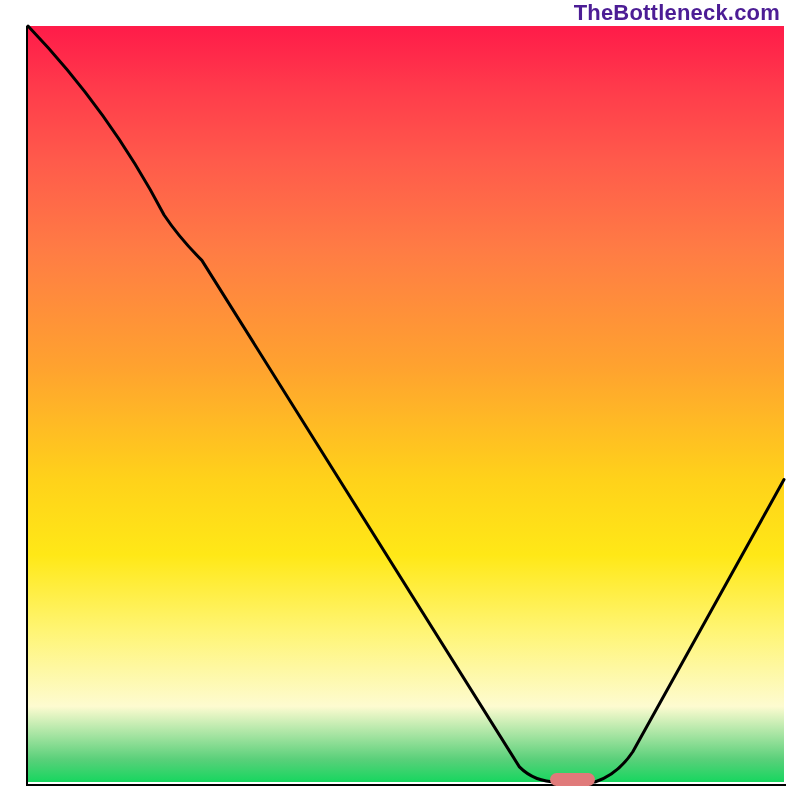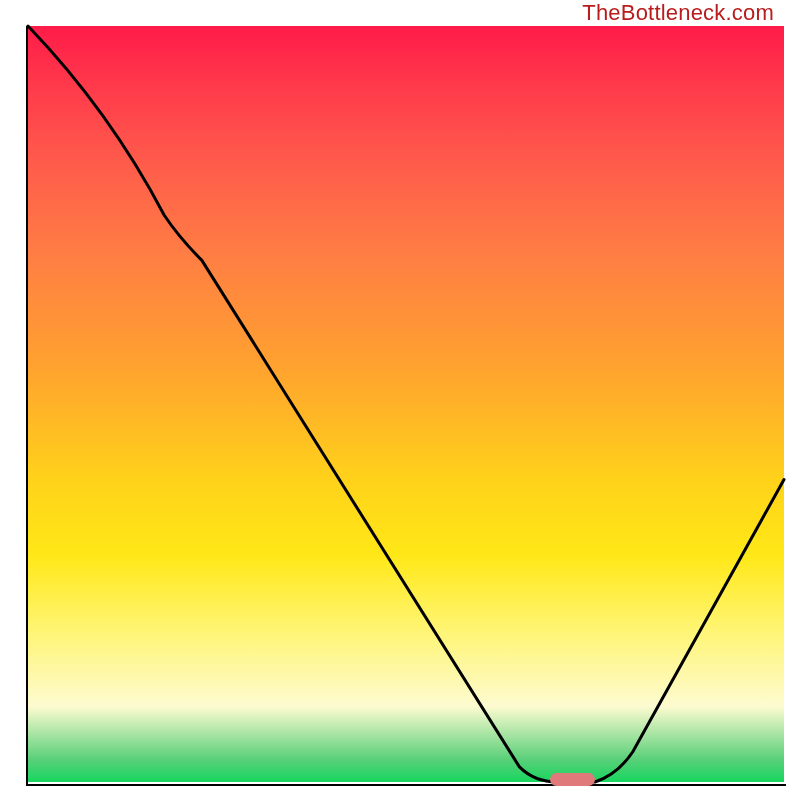--- a/index.html
+++ b/index.html
@@ -1,17 +1,17 @@
 <!DOCTYPE html>
 <html><head>
 <meta charset="utf-8">
 <style>
   html,body{margin:0;padding:0;width:800px;height:800px;background:#fff;overflow:hidden;font-family:Arial,Helvetica,sans-serif}
   .wrap{position:relative;width:800px;height:800px}
-  .watermark{position:absolute;top:0;right:26px;font-size:22px;font-weight:400;color:#b91c1c;letter-spacing:.2px}
+  .watermark{position:absolute;top:0;right:20px;font-size:22px;font-weight:700;color:#4c1d95;letter-spacing:.2px}
   .plot{position:absolute;left:26px;top:26px;width:760px;height:760px;border:2px solid #000;border-top:none;border-right:none;box-sizing:border-box}
   
   .grad{position:absolute;left:0;top:0;width:756px;height:756px;
     background:linear-gradient(to bottom,
       #ff1b49 0%,
       #ff3a4b 8%,
       #ff5b4b 18%,
       #ff7d44 30%,
       #ffa22f 45%,
       #ffd21a 60%,

